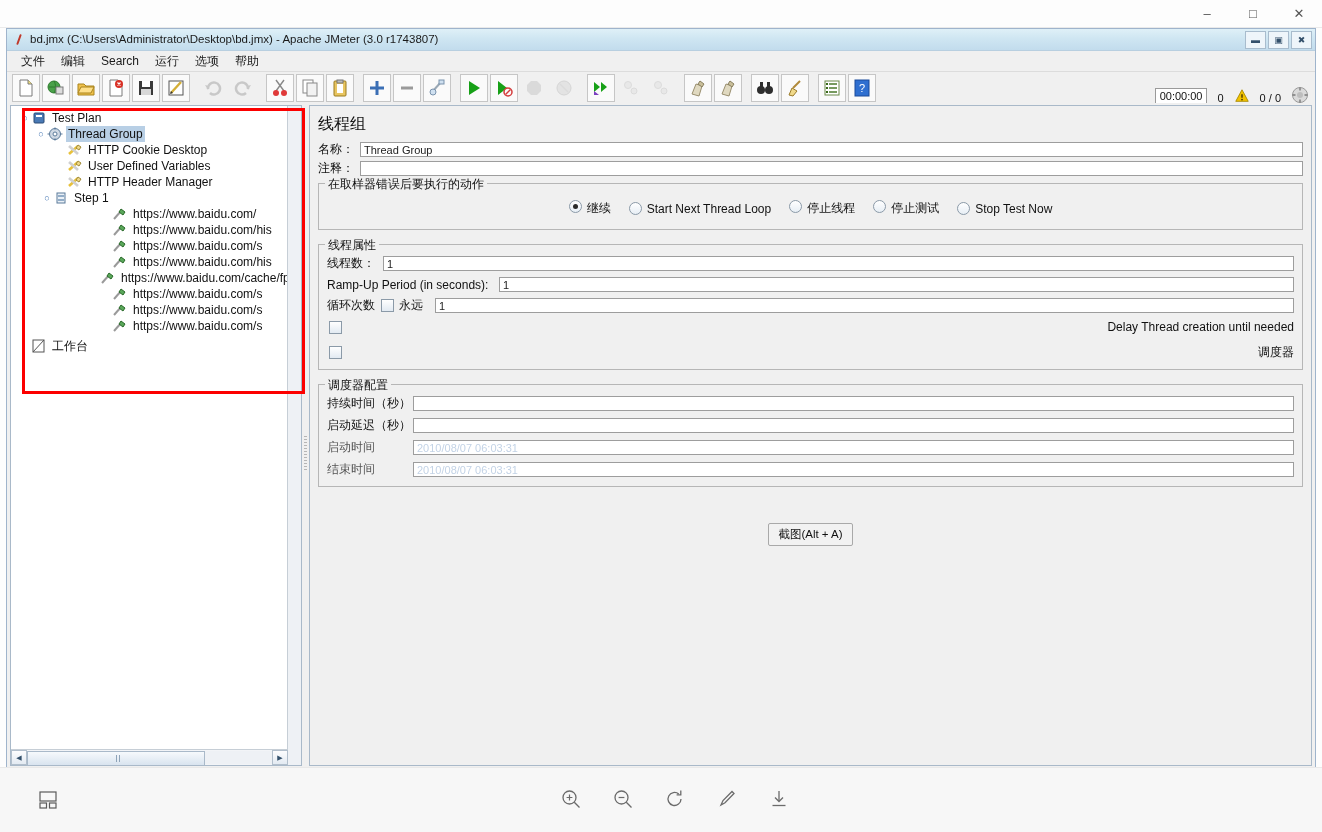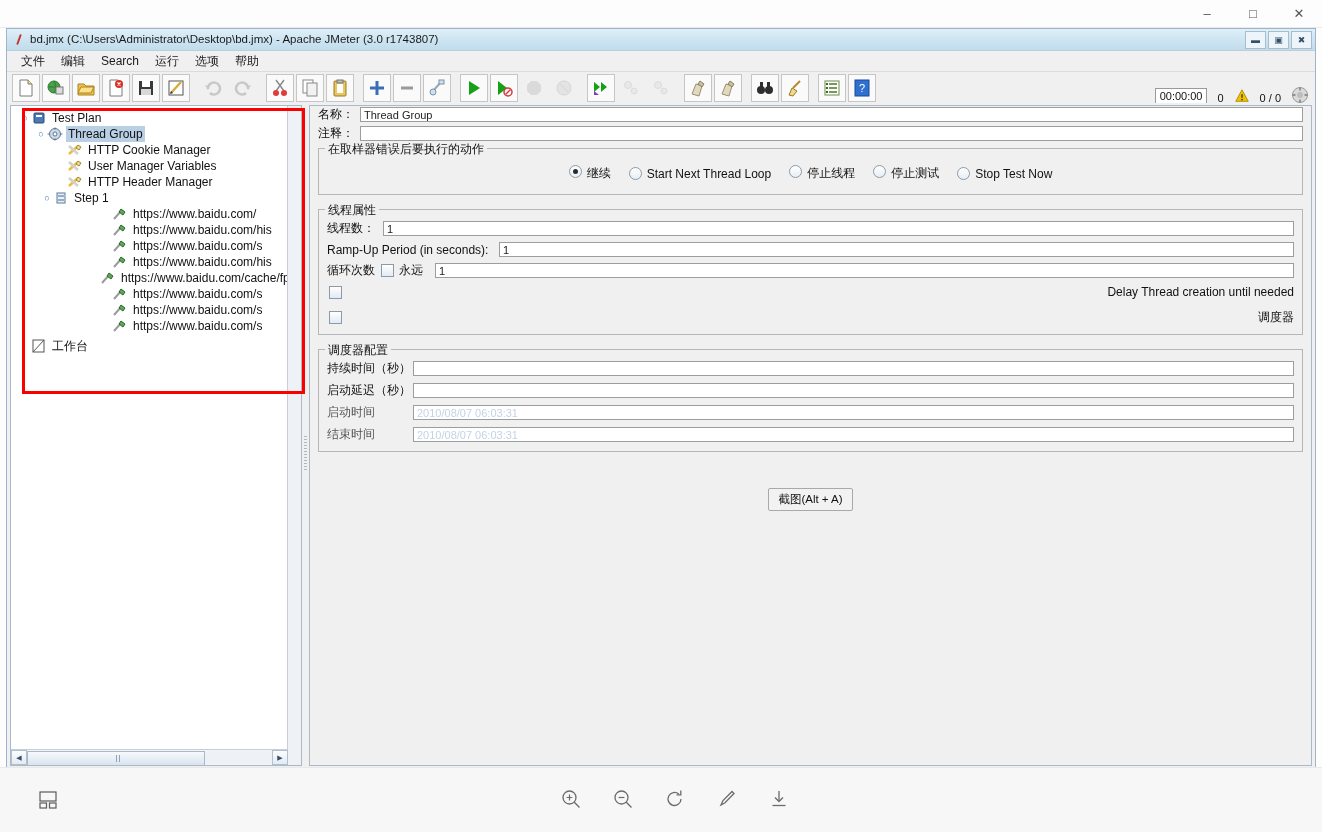--- a/index.html
+++ b/index.html
@@ -534,33 +534,33 @@
 
             <div class="tnode ind2">
               <span class="handle"></span>
               <span class="nico">
                 <svg viewBox="0 0 16 14" width="16" height="14">
                     <path d="M2 11l9-8" stroke="#e8c13a" stroke-width="2.6"></path>
                     <path d="M2 3l9 8" stroke="#d0d0d0" stroke-width="2.6"></path>
                     <path d="M11 2l3 2-2 3-3-2z" fill="#f0d98a" stroke="#a08a3a"></path>
                   </svg>
               </span>
-              <span class="lbl">HTTP Cookie Manager</span>
+              <span class="lbl">HTTP Cookie Desktop</span>
             </div>
 
             <div class="tnode ind2">
               <span class="handle"></span>
               <span class="nico">
                 <svg viewBox="0 0 16 14" width="16" height="14">
                     <path d="M2 11l9-8" stroke="#e8c13a" stroke-width="2.6"></path>
                     <path d="M2 3l9 8" stroke="#d0d0d0" stroke-width="2.6"></path>
                     <path d="M11 2l3 2-2 3-3-2z" fill="#f0d98a" stroke="#a08a3a"></path>
                   </svg>
               </span>
-              <span class="lbl">User Manager Variables</span>
+              <span class="lbl">User Defined Variables</span>
             </div>
 
             <div class="tnode ind2">
               <span class="handle"></span>
               <span class="nico">
                 <svg viewBox="0 0 16 14" width="16" height="14">
                     <path d="M2 11l9-8" stroke="#e8c13a" stroke-width="2.6"></path>
                     <path d="M2 3l9 8" stroke="#d0d0d0" stroke-width="2.6"></path>
                     <path d="M11 2l3 2-2 3-3-2z" fill="#f0d98a" stroke="#a08a3a"></path>
                   </svg>
@@ -689,20 +689,21 @@
             <div class="sb-thumb"></div>
           </div>
           <div class="sb-arrow">▶</div>
         </div>
       </div>
 
       <div class="splitter"></div>
 
       <div class="right-pane">
 
+        <div class="panel-title">线程组</div>
 
         <div class="row">
           <span class="lab" style="width:42px;">名称：</span>
           <input class="tf" value="Thread Group" style="">
         </div>
 
         <div class="row">
           <span class="lab" style="width:42px;">注释：</span>
           <input class="tf" value="" style="">
         </div>

